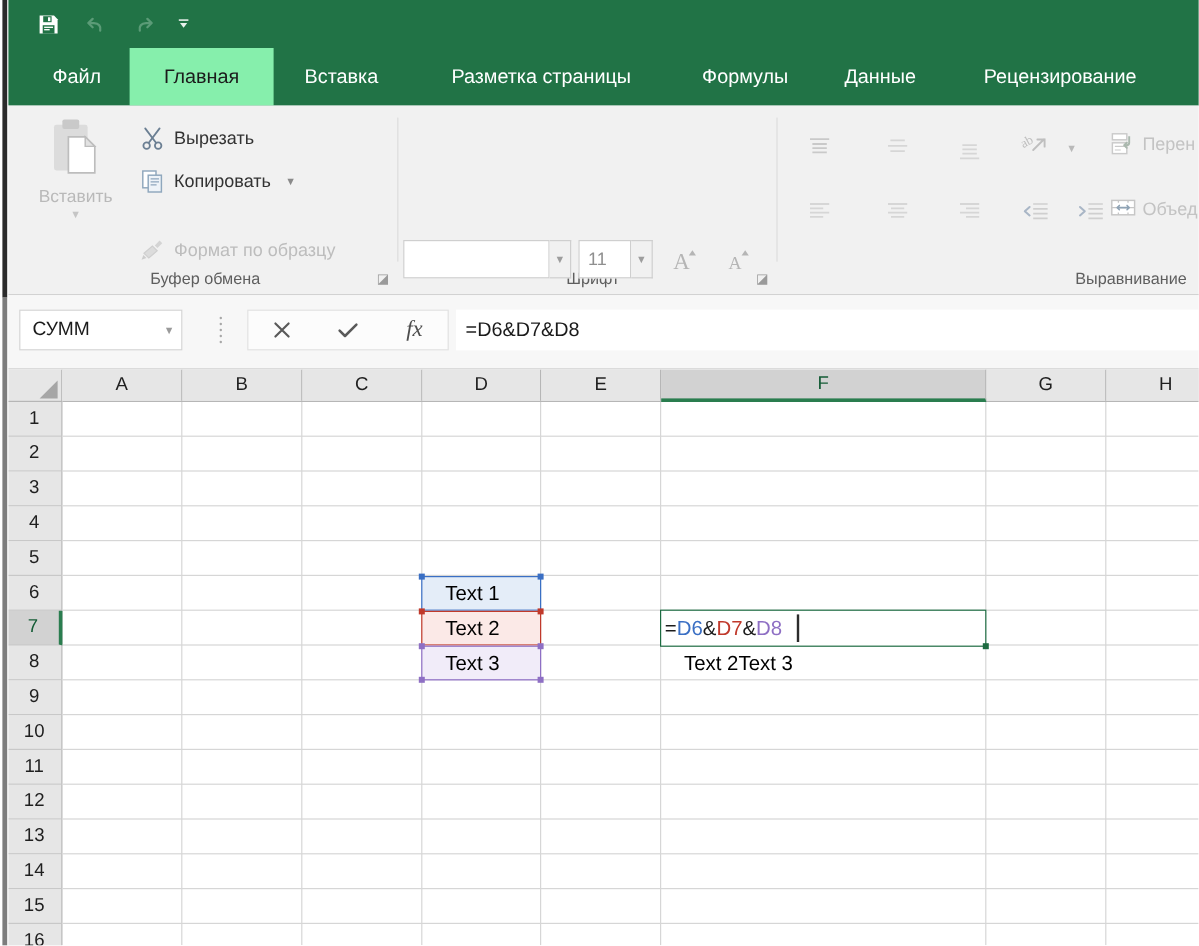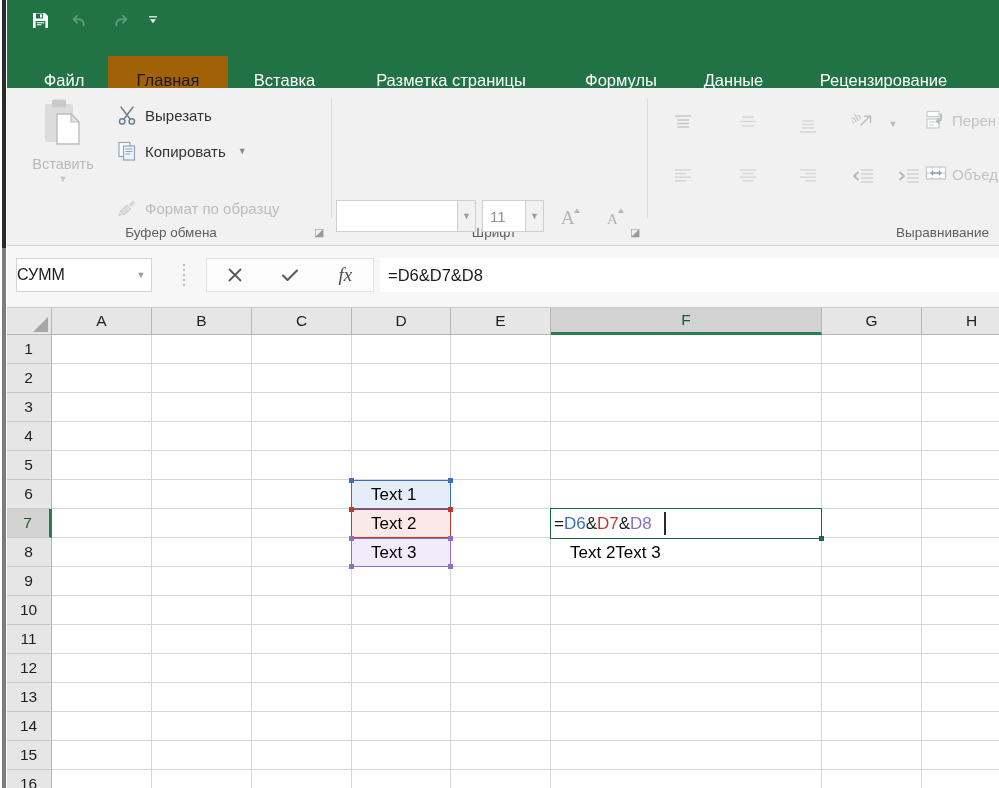--- a/index.html
+++ b/index.html
@@ -37,26 +37,26 @@
   .qat-caret {
     width: 26px; height: 34px; display: flex; align-items: center; justify-content: center;
   }
 
   
   .tabbar {
     position: absolute; left: 6px; top: 40px; width: 993px; height: 48px;
     background: #217346;
   }
   .tab {
-    position: absolute; top: 16px; height: 48px; display: flex; align-items: center;
+    position: absolute; top: 0; height: 48px; display: flex; align-items: center;
     justify-content: center; color: #ffffff; font-size: 16.5px; white-space: nowrap;
     padding: 0 16px;
   }
   .tab.active {
-    background: #a16207; color: #1b1b1b;
+    background: #86efac; color: #1b1b1b;
   }
 
   
   .ribbon {
     position: absolute; left: 6px; top: 88px; width: 993px; height: 158px;
     background: #f1f1f1; border-bottom: 1px solid #d2d2d2;
   }
   .rgroup { position: absolute; top: 0; height: 158px; }
   .rgroup-sep {
     position: absolute; top: 10px; width: 1px; height: 120px; background: #dcdcdc;
@@ -116,21 +116,21 @@
   .wrap-lbl { position: absolute; font-size: 15px; color: #c3c3c3; white-space: nowrap; }
 
   
   .formula-area {
     position: absolute; left: 6px; top: 246px; width: 993px; height: 62px;
     background: #f7f7f7; border-bottom: 1px solid #c9c9c9;
   }
   .namebox {
     position: absolute; left: 10px; top: 12px; width: 136px; height: 34px;
     background: #ffffff; border: 1px solid #d5d5d5; display: flex; align-items: center;
-    font-size: 16px; color: #1b1b1b;
+    padding-left: 10px; font-size: 16px; color: #1b1b1b;
   }
   .namebox-caret {
     position: absolute; left: 125px; top: 12px; width: 20px; height: 34px;
     display: flex; align-items: center; justify-content: center; color: #9a9a9a; font-size: 9px;
   }
   .fb-grip {
     position: absolute; left: 176px; top: 18px; width: 4px; height: 22px;
     display: flex; flex-direction: column; justify-content: space-between; align-items: center;
   }
   .fb-grip i { display: block; width: 2px; height: 2px; background: #a8a8a8; border-radius: 50%; }

